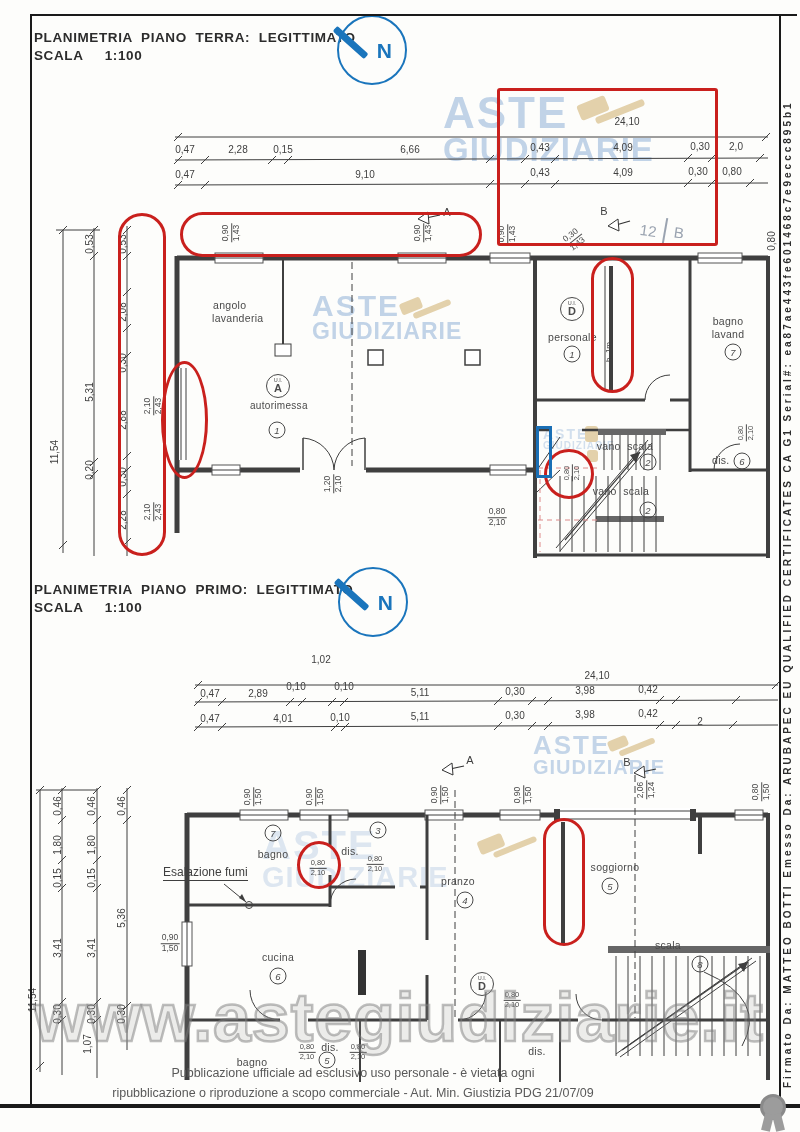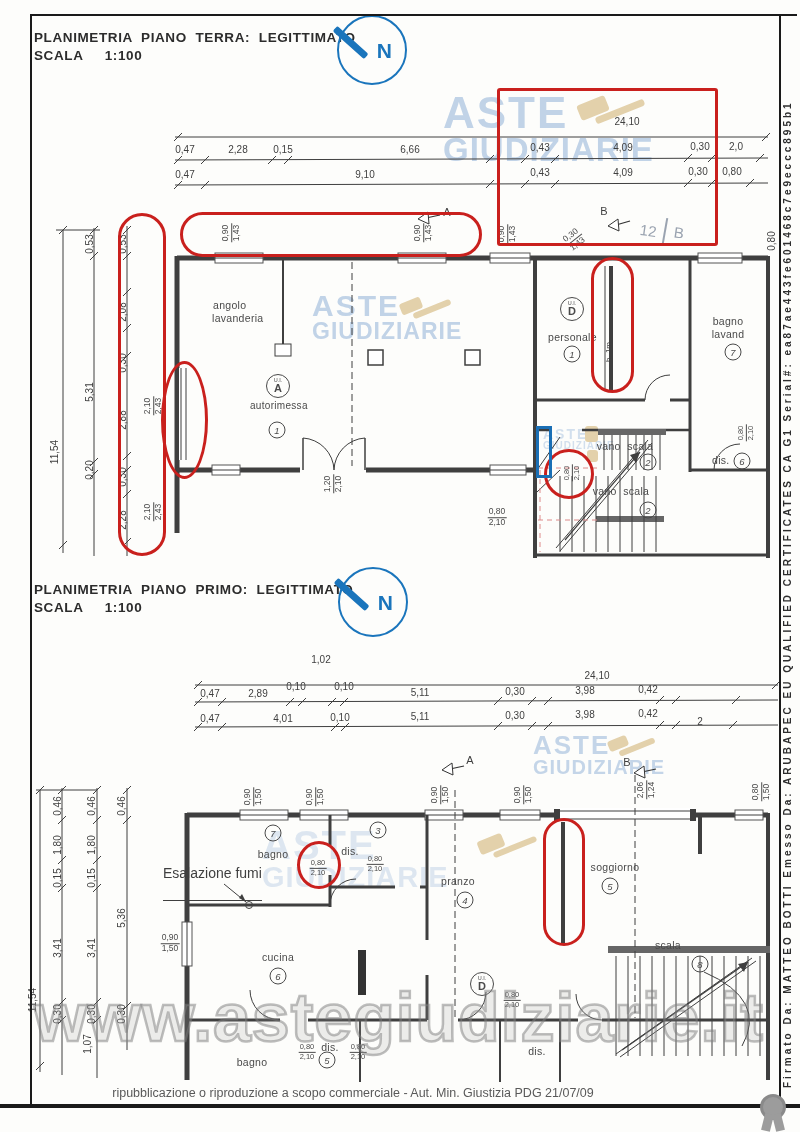--- a/index.html
+++ b/index.html
@@ -480,21 +480,21 @@
   <span class="rf" style="left:758px;top:792px"><span class="frac"><span>0,80</span><span class="dd">1,50</span></span></span>
   <span class="pf" style="left:170px;top:940px"><span class="frac"><span>0,90</span><span class="dd">1,50</span></span></span>
   <span class="pf" style="left:318px;top:864px"><span class="frac sm"><span>0,80</span><span class="dd">2,10</span></span></span>
   <span class="pf" style="left:375px;top:860px"><span class="frac sm"><span>0,80</span><span class="dd">2,10</span></span></span>
   <span class="pf" style="left:512px;top:996px"><span class="frac sm"><span>0,80</span><span class="dd">2,10</span></span></span>
   <span class="pf" style="left:307px;top:1048px"><span class="frac sm"><span>0,80</span><span class="dd">2,10</span></span></span>
   <span class="pf" style="left:358px;top:1048px"><span class="frac sm"><span>0,80</span><span class="dd">2,10</span></span></span>
 
   <span class="t c" style="left:470px;top:760px;font-size:11px">A</span>
   <span class="t c" style="left:627px;top:762px;font-size:11px">B</span>
-  <span class="t" style="left:163px;top:866px;font-size:14px;border-bottom:1px solid #3f3f3f;padding-bottom:18px">Esalazione fumi</span>
+  <span class="t" style="left:163px;top:866px;font-size:12px;border-bottom:1px solid #3f3f3f;padding-bottom:1px">Esalazione fumi</span>
 
   <div class="circ" style="left:273px;top:833px">
       <i>7</i>
     </div>
   <span class="t room c" style="left:273px;top:855px">bagno</span>
   <div class="circ" style="left:378px;top:830px">
       <i>3</i>
     </div>
   <span class="t room c" style="left:350px;top:852px">dis.</span>
   <span class="t room c" style="left:458px;top:882px">pranzo</span>
@@ -527,20 +527,21 @@
   <div class="ann" style="left:497px;top:88px;width:221px;height:158px;border-radius:3px"></div>
   <div class="ann" style="left:118px;top:213px;width:48px;height:343px;border-radius:26px"></div>
   <div class="ann" style="left:180px;top:212px;width:302px;height:45px;border-radius:24px"></div>
   <div class="ann" style="left:161px;top:361px;width:47px;height:118px;border-radius:50%"></div>
   <div class="ann" style="left:591px;top:257px;width:43px;height:136px;border-radius:22px"></div>
   <div class="ann" style="left:544px;top:449px;width:50px;height:50px;border-radius:50%"></div>
   <div class="bann" style="left:536px;top:426px;width:16px;height:52px"></div>
   <div class="ann" style="left:297px;top:841px;width:44px;height:48px;border-radius:50%"></div>
   <div class="ann" style="left:543px;top:818px;width:42px;height:128px;border-radius:22px"></div>
 
+  <div class="footer" style="top:1066px">Pubblicazione ufficiale ad esclusivo uso personale - è vietata ogni</div>
   <div class="footer" style="top:1086px">ripubblicazione o riproduzione a scopo commerciale - Aut. Min. Giustizia PDG 21/07/09</div>
 
   <div class="frame" style="left:30px;top:14px;width:767px;height:2px"></div>
   <div class="frame" style="left:30px;top:14px;width:2px;height:1092px"></div>
   <div class="frame" style="left:779px;top:14px;width:2px;height:1092px"></div>
   <div class="frame" style="left:0;top:1104px;width:800px;height:4px"></div>
 
   <div class="sig">Firmato Da: MATTEO BOTTI Emesso Da: ARUBAPEC EU QUALIFIED CERTIFICATES CA G1 Serial#: ea87ae443fe601468c7e9eccc895b1</div>
   <div class="rosette">
       <span class="rr"></span>

